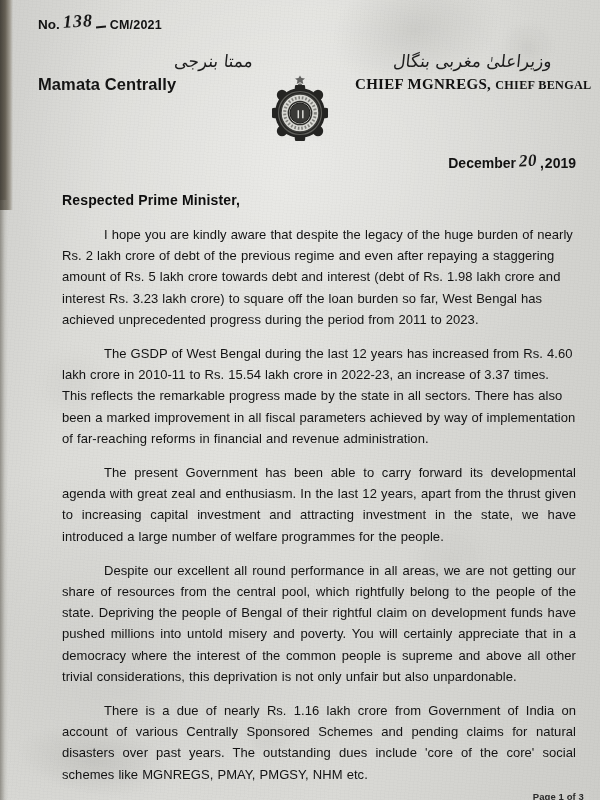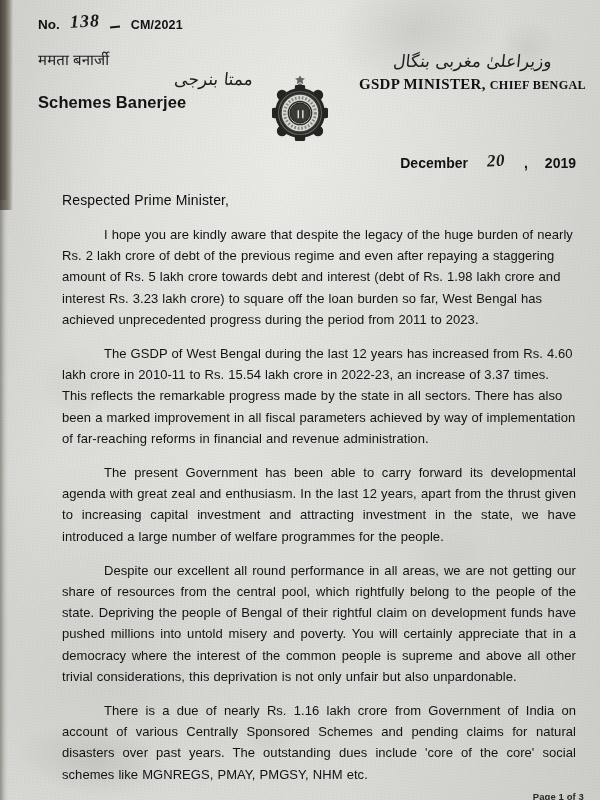--- a/index.html
+++ b/index.html
@@ -104,30 +104,30 @@
     font-weight:700; color:#141414;
     font-size:15px; letter-spacing:.3px;
     margin-top:4px; white-space:nowrap;
   }
   .title-en .small { font-size:12.2px; }
 
   .refline {
     margin-top:11px; margin-left:38px;
     font-family:"Liberation Sans", sans-serif;
     font-size:13px; font-weight:700; color:#141414;
-    display:flex; align-items:flex-end; gap:10px;
+    display:flex; align-items:flex-end; gap:3px;
   }
   .refline .lbl { font-size:13.5px; }
   .refline .suffix { font-size:12.5px; letter-spacing:.2px; }
 
   .dateline {
     position:absolute; right:24px; top:140px;
     font-family:"Liberation Sans", sans-serif;
     font-size:14px; font-weight:700; color:#141414;
-    display:flex; align-items:flex-end; gap:17px; white-space:nowrap;
+    display:flex; align-items:flex-end; gap:1px; white-space:nowrap;
   }
 
   
   .hand {
     font-family:"Liberation Serif", serif;
     font-style:italic; font-weight:700;
     color:#1a1a1a;
     transform:rotate(-3deg);
     display:inline-block;
   }
@@ -149,21 +149,21 @@
     width:13px; height:12px;
   }
 
   
   #body {
     position:relative;
     margin:0 24px 0 62px;
     padding-top:6px;
   }
   #salutation {
-    font-size:14px; font-weight:400; color:#101010;
+    font-size:14px; font-weight:700; color:#101010;
     letter-spacing:.15px; margin-bottom:16px;
   }
   .para {
     font-size:13px;
     line-height:21.2px;
     text-align:justify;
     text-justify:inter-word;
     text-indent:42px;
     color:#151515;
     margin-bottom:13px;
@@ -192,23 +192,22 @@
   <div class="crease-a"></div>
   <div class="crease-b"></div>
   <div id="binding"></div>
   <div id="binding2"></div>
 
   <div id="content">
 
     <div id="letterhead">
 
       <div class="lh-left">
-        <div class="script-hi">ममता बनार्जी</div>
         <div class="script-ur">ممتا بنرجی</div>
-        <div class="name-en">Schemes Banerjee</div>
+        <div class="name-en">Mamata Centrally</div>
       </div>
 
       <div id="finial">
         <svg width="13" height="12" viewBox="0 0 13 12" aria-hidden="true">
           <path d="M6.5 0.5 L8 3 L11.5 3.5 L9 5.5 L9.8 9 L6.5 7.3 L3.2 9 L4 5.5 L1.5 3.5 L5 3 Z" fill="#3a3a38" opacity=".75"></path>
           <rect x="4.6" y="8.6" width="3.8" height="3" rx="1" fill="#43433f" opacity=".8"></rect>
         </svg>
       </div>
 
       <div id="seal">
@@ -236,21 +235,21 @@
           <circle cx="28" cy="28" r="10" fill="#3a3a37"></circle>
 
           <text x="28" y="33" text-anchor="middle" font-family="DejaVu Sans, sans-serif" font-size="12" font-weight="bold" fill="#dadad5">।।</text>
           <circle cx="28" cy="28" r="10" fill="none" stroke="#1d1d1b" stroke-width="1"></circle>
         </svg>
       </div>
 
       <div class="lh-right">
         <div class="script-ur">وزیراعلیٰ مغربی بنگال</div>
         <div class="title-en">
-          <span>GSDP MINISTER,</span>
+          <span>CHIEF MGNREGS,</span>
           <span class="small">CHIEF BENGAL</span>
         </div>
       </div>
 
       <div class="refline">
         <span class="lbl">No.</span>
         <span class="hand hand-num">138</span>
         <span class="hand-strike"></span>
         <span class="suffix">CM/2021</span>
       </div>

